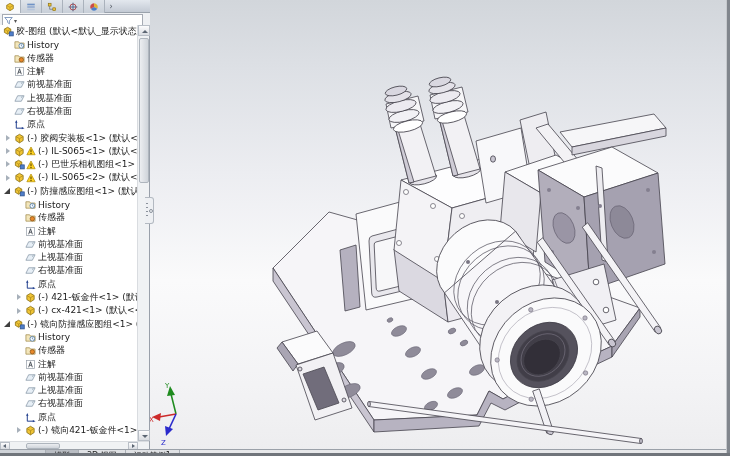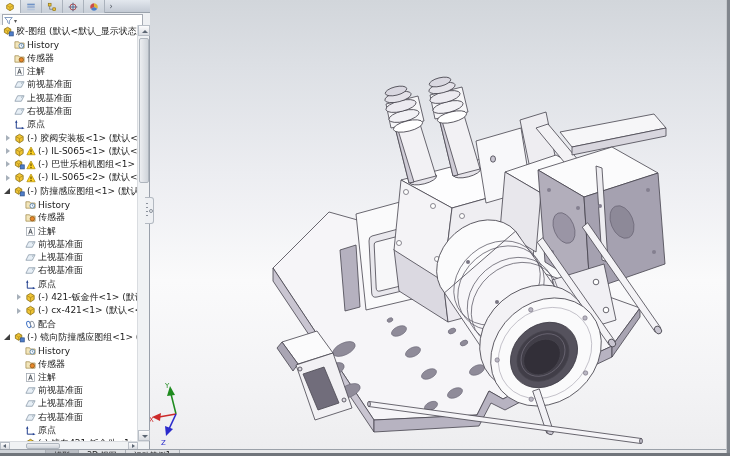--- a/index.html
+++ b/index.html
@@ -322,26 +322,20 @@
           </svg>
           <span class="lbl">(-) 421-钣金件&lt;1&gt; (默认&lt;&lt;</span>
         </div>
         <div class="tree-row" style="padding-left: 25px;">
           <span class="exp c" style="left: 15px;"></span>
           <svg class="tico">
             <use href="#icon-part"></use>
           </svg>
           <span class="lbl">(-) cx-421&lt;1&gt; (默认&lt;&lt;默认</span>
         </div>
-        <div class="tree-row" style="padding-left: 25px;">
-          <svg class="tico">
-            <use href="#icon-mates"></use>
-          </svg>
-          <span class="lbl">配合</span>
-        </div>
         <div class="tree-row" style="padding-left: 14px;">
           <span class="exp e" style="left: 4px;"></span>
           <svg class="tico">
             <use href="#icon-assembly"></use>
           </svg>
           <span class="lbl">(-) 镜向防撞感应图组&lt;1&gt; (默认&lt;</span>
         </div>
         <div class="tree-row" style="padding-left: 25px;">
           <svg class="tico">
             <use href="#icon-history"></use>

